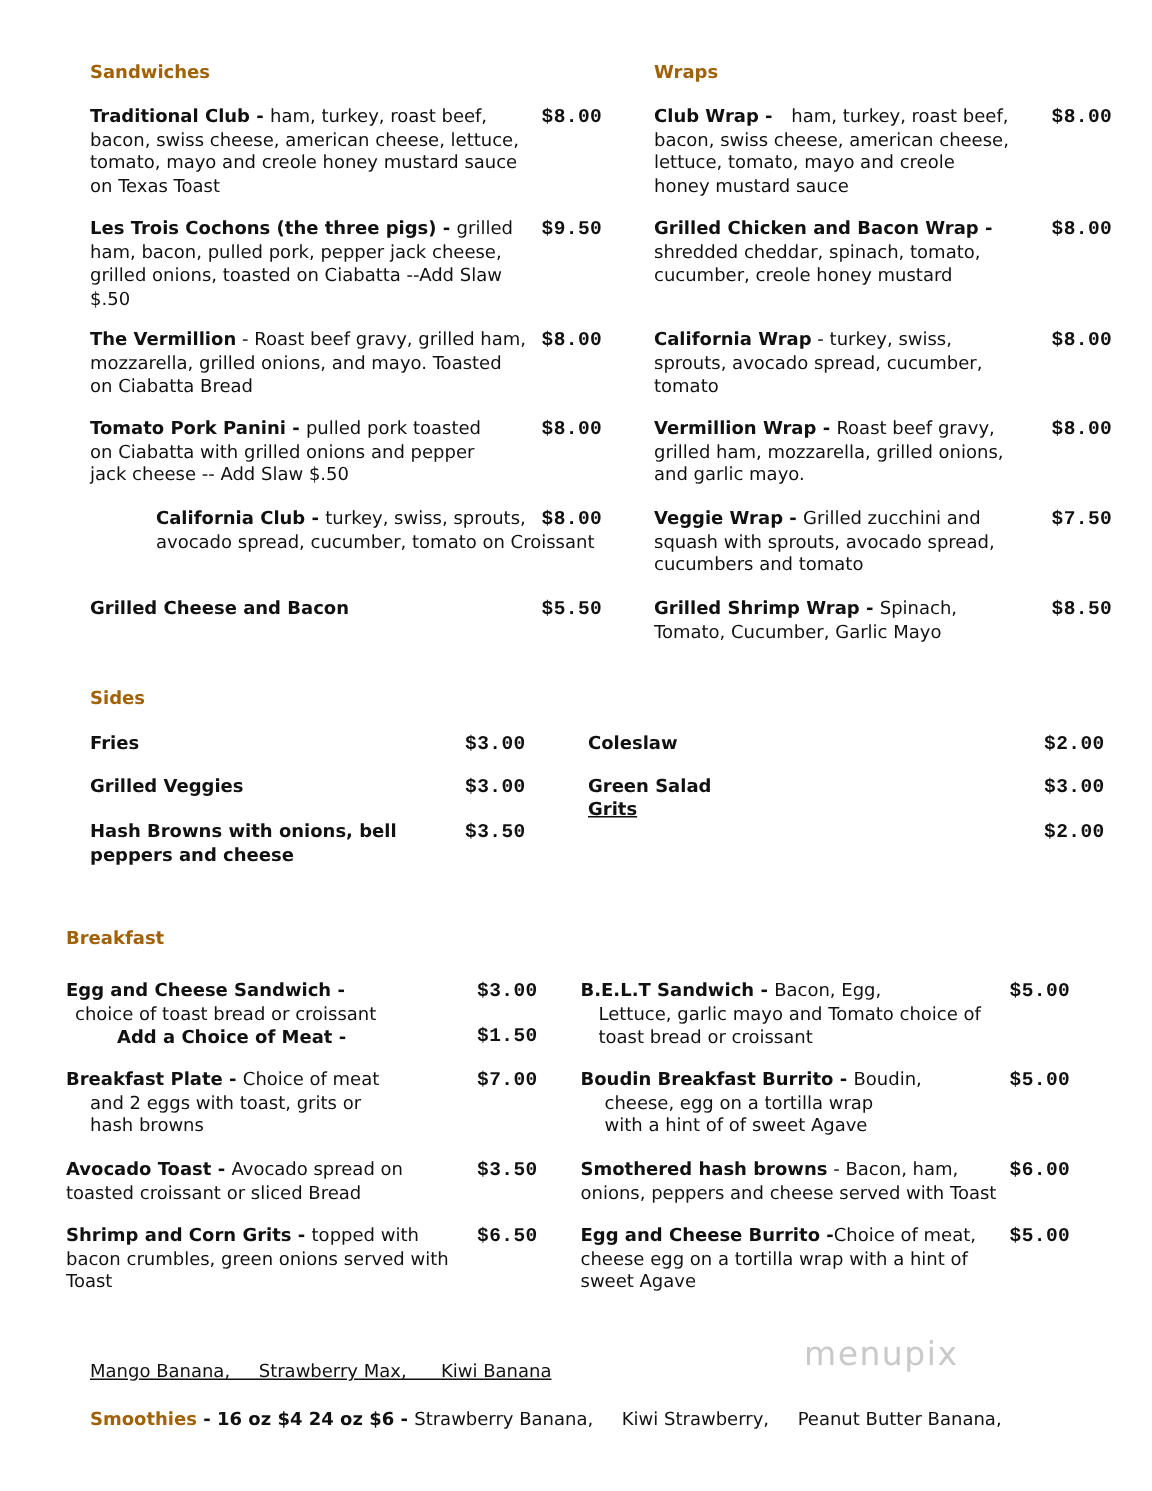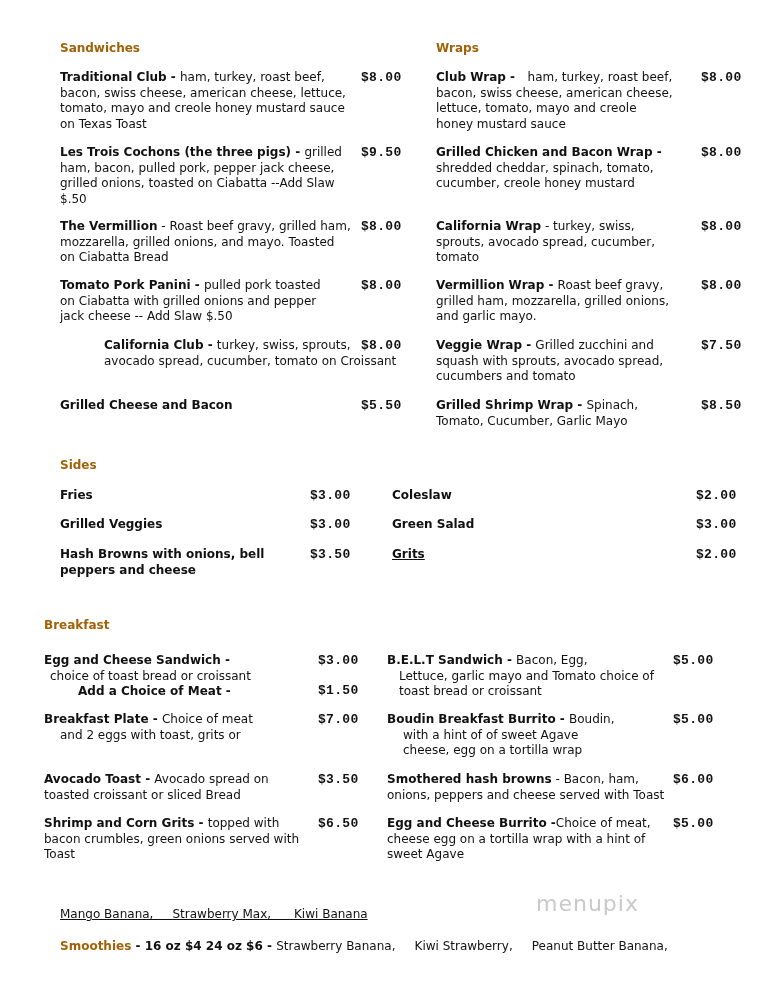--- a/index.html
+++ b/index.html
@@ -109,38 +109,39 @@
 <div class="item" style="left:392px; top:488px; width:200px;">
   <span class="name">Coleslaw</span>
 </div>
 <div class="price" style="left:696px; top:488px;">$2.00</div>
 
 <div class="item" style="left:392px; top:517px; width:200px;">
   <span class="name">Green Salad</span>
 </div>
 <div class="price" style="left:696px; top:517px;">$3.00</div>
 
-<div class="item" style="left:392px; top:547px; width:200px;text-decoration:underline;">
+<div class="item" style="left:392px; top:532px; width:200px;text-decoration:underline;">
   <span class="name">Grits</span>
 </div>
 <div class="price" style="left:696px; top:547px;">$2.00</div>
 
 <div class="abs heading" style="left:44px; top:618px;">Breakfast</div>
 
 <div class="item" style="left:44px; top:653px; width:260px;">
   <span class="name">Egg and Cheese Sandwich</span><span class="name"> -</span>
   <span class="desc indent1">choice of toast bread or croissant</span>
   <span class="name" style="display:block; padding-left:34px;">Add a Choice of Meat -</span>
 </div>
 <div class="price" style="left:318px; top:653px;">$3.00</div>
 <div class="price" style="left:318px; top:683px;">$1.50</div>
 
 <div class="item" style="left:44px; top:712px; width:260px;">
   <span class="name">Breakfast Plate</span><span class="name"> - </span><span class="desc">Choice of meat</span>
   <span class="desc indent2">and 2 eggs with toast, grits or</span>
+  <span class="desc indent2">hash browns</span>
 </div>
 <div class="price" style="left:318px; top:712px;">$7.00</div>
 
 <div class="item" style="left:44px; top:772px; width:230px;">
   <span class="name">Avocado Toast</span><span class="name"> - </span><span class="desc">Avocado spread on toasted croissant or sliced Bread</span>
 </div>
 <div class="price" style="left:318px; top:772px;">$3.50</div>
 
 <div class="item" style="left:44px; top:816px; width:270px;">
   <span class="name">Shrimp and Corn Grits</span><span class="name"> - </span><span class="desc">topped with bacon crumbles, green onions served with Toast</span>
@@ -149,22 +150,22 @@
 
 <div class="item" style="left:387px; top:653px; width:275px;">
   <span class="name">B.E.L.T Sandwich</span><span class="name"> - </span><span class="desc">Bacon, Egg,</span>
   <span class="desc" style="display:block; padding-left:12px;">Lettuce, garlic mayo and Tomato choice of</span>
   <span class="desc" style="display:block; padding-left:12px;">toast bread or croissant</span>
 </div>
 <div class="price" style="left:673px; top:653px;">$5.00</div>
 
 <div class="item" style="left:387px; top:712px; width:275px;">
   <span class="name">Boudin Breakfast Burrito</span><span class="name"> - </span><span class="desc">Boudin,</span>
+  <span class="desc indent2">cheese, egg on a tortilla wrap</span>
   <span class="desc indent2">with a hint of of sweet Agave</span>
-  <span class="desc indent2">cheese, egg on a tortilla wrap</span>
 </div>
 <div class="price" style="left:673px; top:712px;">$5.00</div>
 
 <div class="item" style="left:387px; top:772px; width:280px;">
   <span class="name">Smothered hash browns</span><span class="desc"> - </span><span class="desc">Bacon, ham, onions, peppers and cheese served with Toast</span>
 </div>
 <div class="price" style="left:673px; top:772px;">$6.00</div>
 
 <div class="item" style="left:387px; top:816px; width:265px;">
   <span class="name">Egg and Cheese Burrito</span><span class="name"> -</span><span class="desc">Choice of meat, cheese egg on a tortilla wrap with a hint of sweet Agave</span>

